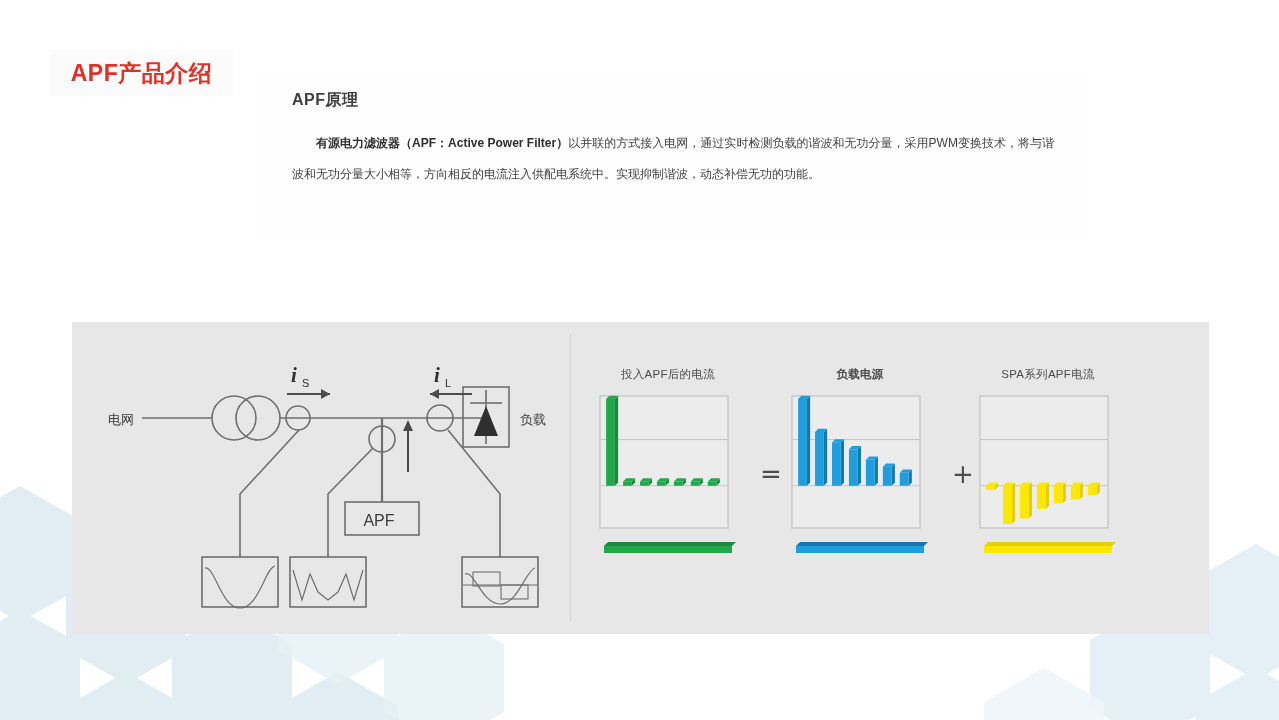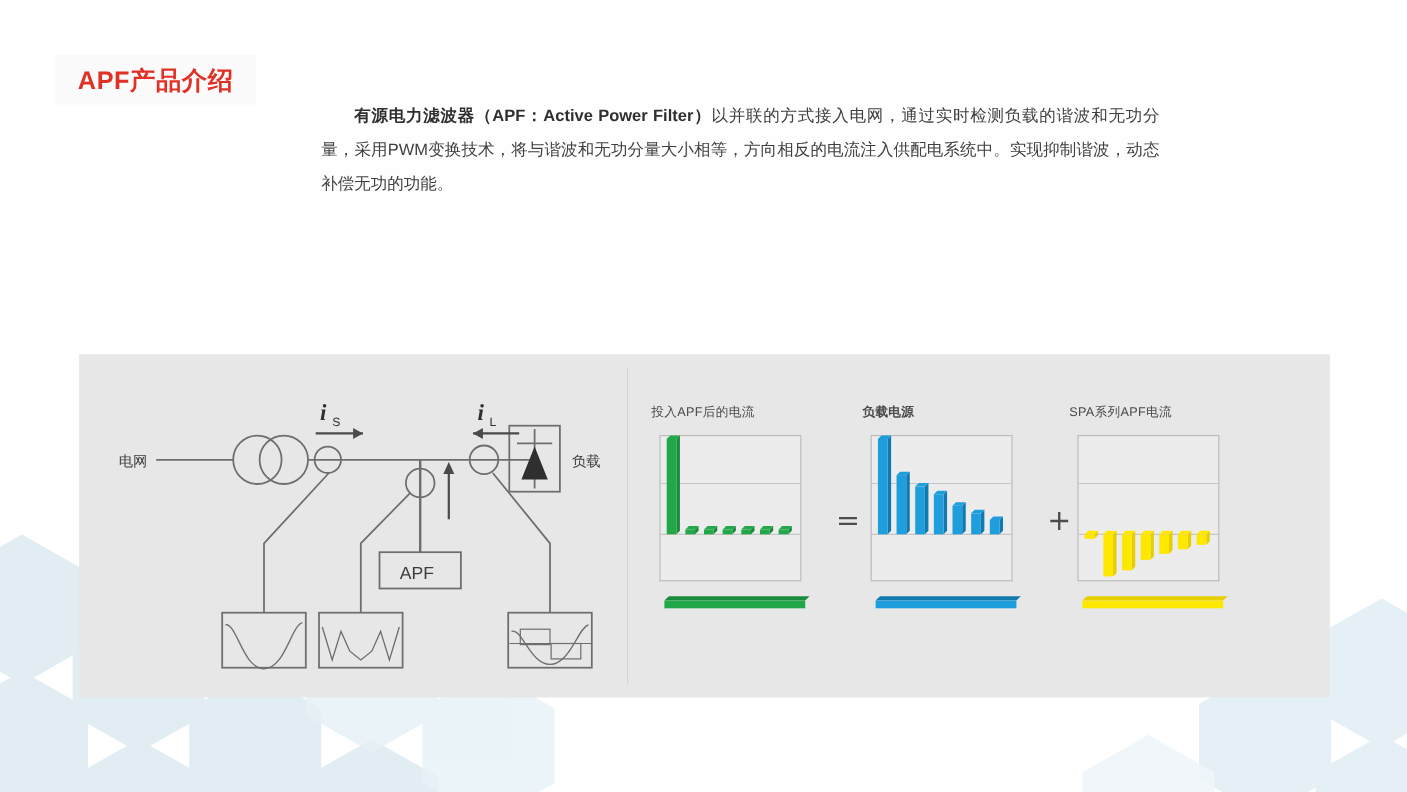--- a/index.html
+++ b/index.html
@@ -61,21 +61,21 @@
     padding: 18px 28px 0 30px;
   }
   #intro-card .card-title {
     font-size: 16px;
     font-weight: bold;
     color: #3d3d3d;
     margin-bottom: 17px;
     letter-spacing: 0.5px;
   }
   #intro-card .card-body {
-    font-size: 15px;
+    font-size: 12px;
     line-height: 31px;
     color: #3f3f3f;
     text-align: justify;
     text-indent: 2em;
   }
   #intro-card .card-body b { font-weight: bold; color: #2f2f2f; }
 
   
   #diagram-panel {
     position: absolute;
@@ -104,20 +104,21 @@
     width: 600px; height: 230px;
   }
   .chart-block {
     position: absolute;
     top: 0;
     width: 152px;
   }
   .chart-title {
     font-size: 11.5px;
     color: #4a4a4a;
+    text-align: center;
     white-space: nowrap;
     margin-bottom: 10px;
     letter-spacing: 0.3px;
   }
   .chart-plot {
     position: relative;
     width: 152px;
     height: 168px;
   }
   .operator {
@@ -164,20 +165,21 @@
   </g>
 </svg>
 
 <div id="page-root">
 
   <div id="section-title">
     <span class="txt">APF产品介绍</span>
   </div>
 
   <div id="intro-card">
+    <div class="card-title">APF原理</div>
     <div class="card-body">
       <b>有源电力滤波器（APF：Active Power Filter）</b><span>以并联的方式接入电网，通过实时检测负载的谐波和无功分量，采用PWM变换技术，将与谐波和无功分量大小相等，方向相反的电流注入供配电系统中。实现抑制谐波，动态补偿无功的功能。</span>
     </div>
   </div>
 
   <div id="diagram-panel">
 
     <div id="panel-divider"></div>
 
     <svg id="circuit" viewBox="0 0 470 275">

